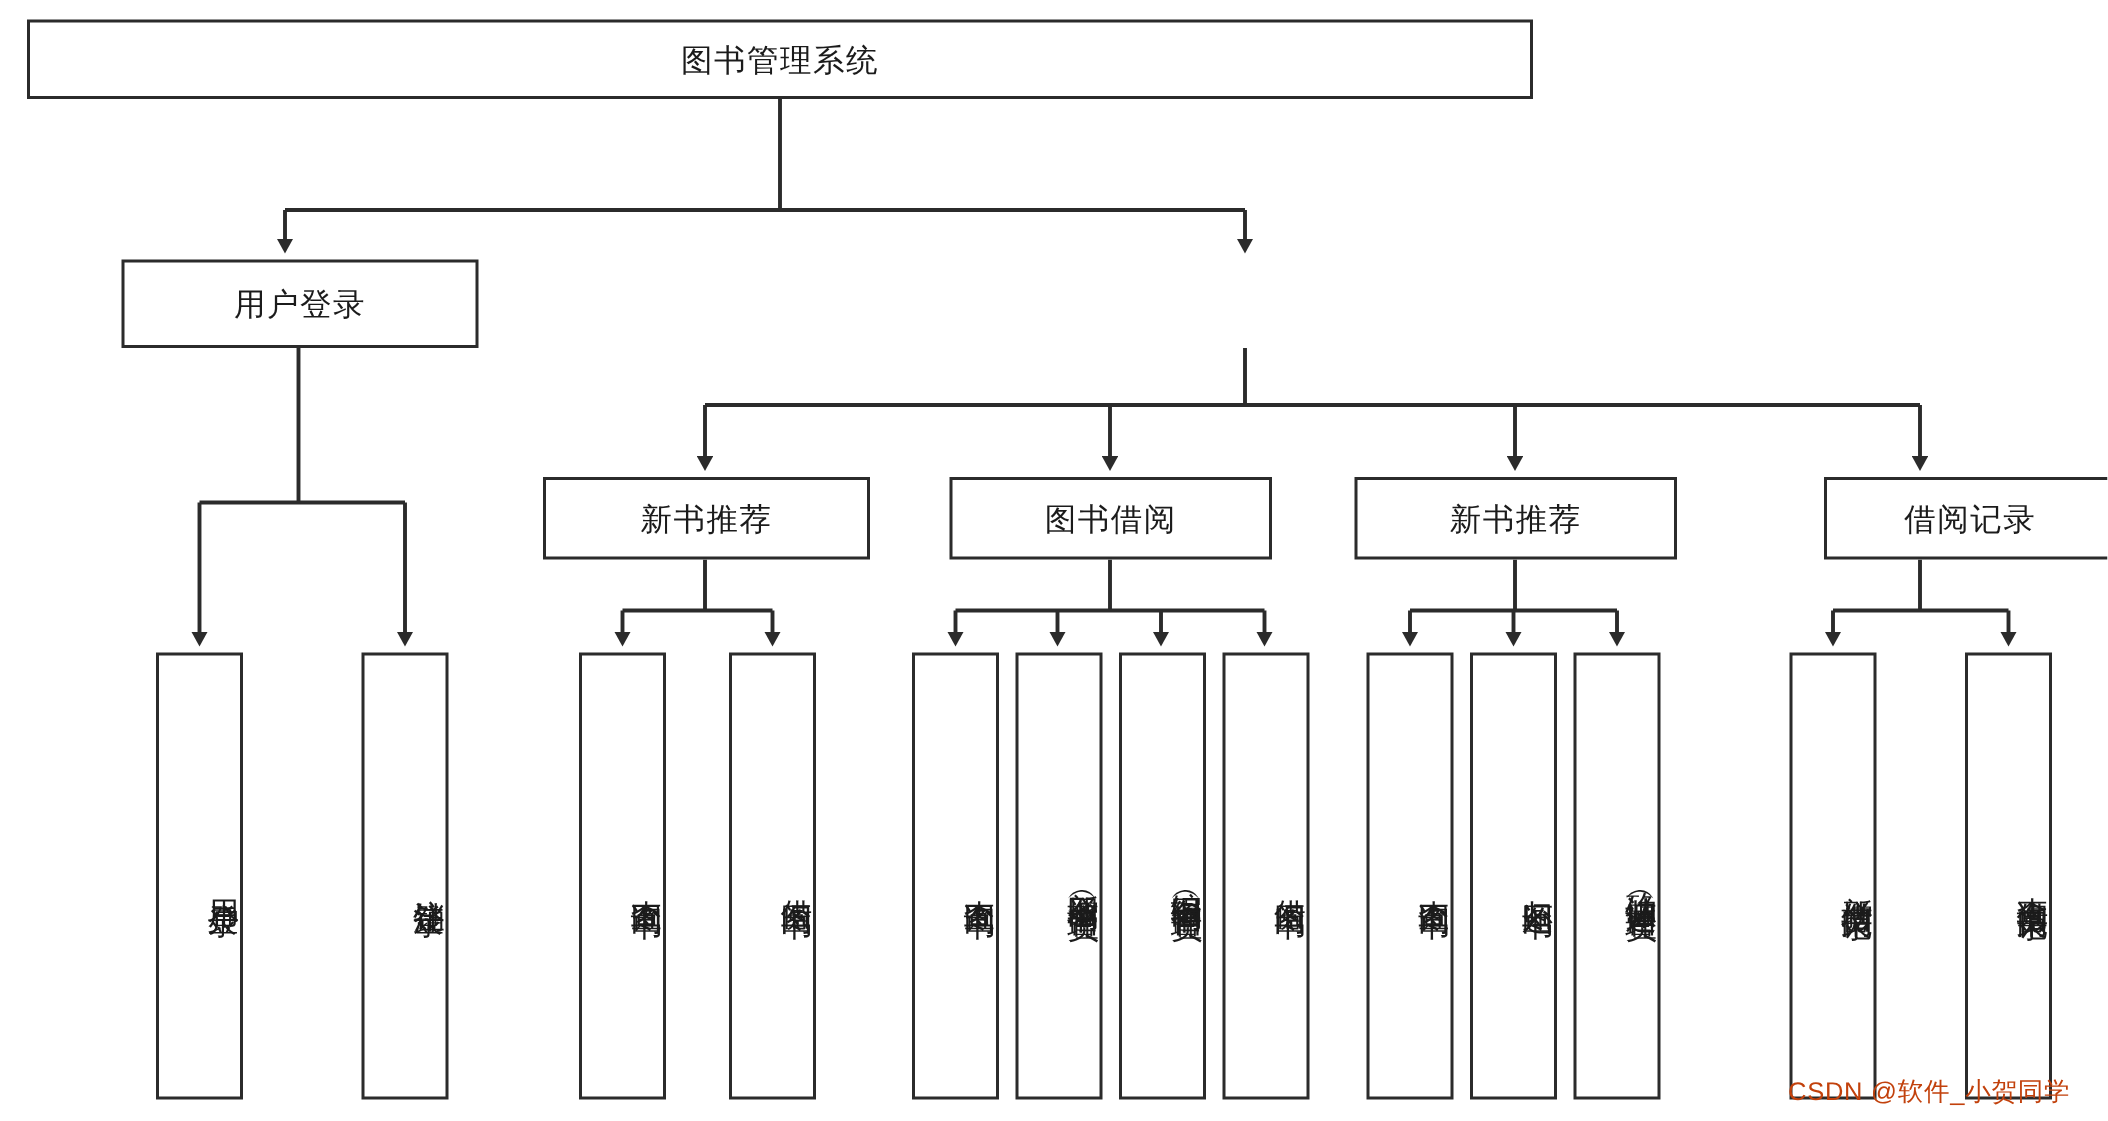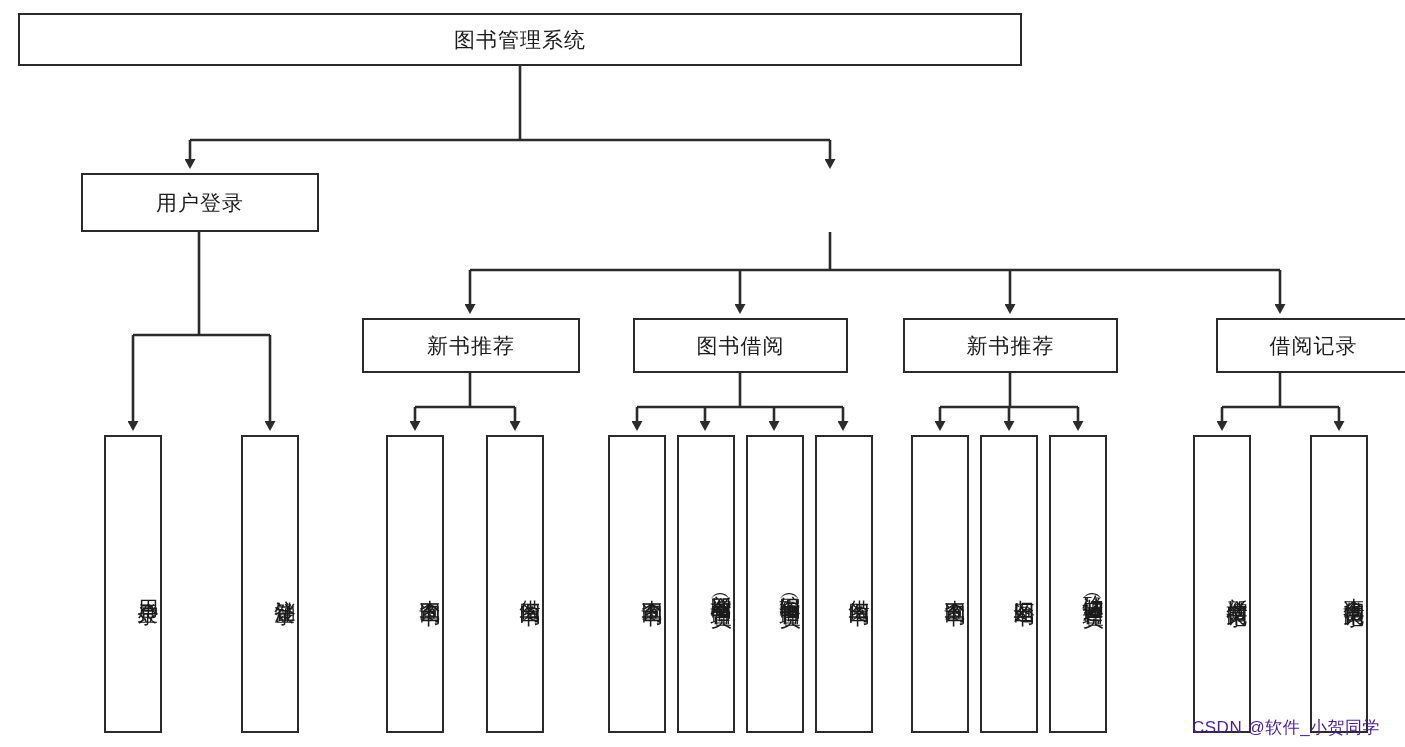--- a/index.html
+++ b/index.html
@@ -52,21 +52,21 @@
   .node.vert span {
     writing-mode: vertical-rl;
     text-orientation: upright;
     display: block;
   }
   .root {
     font-size: 23px;
   }
   .watermark {
     position: absolute;
-    color: #4c1d95;
+    color: #c2410c;
     font-size: 17px;
     white-space: nowrap;
     letter-spacing: 0.5px;
     pointer-events: none;
   }
 </style>
 </head>
 <body>
 
 <div id="stage">

